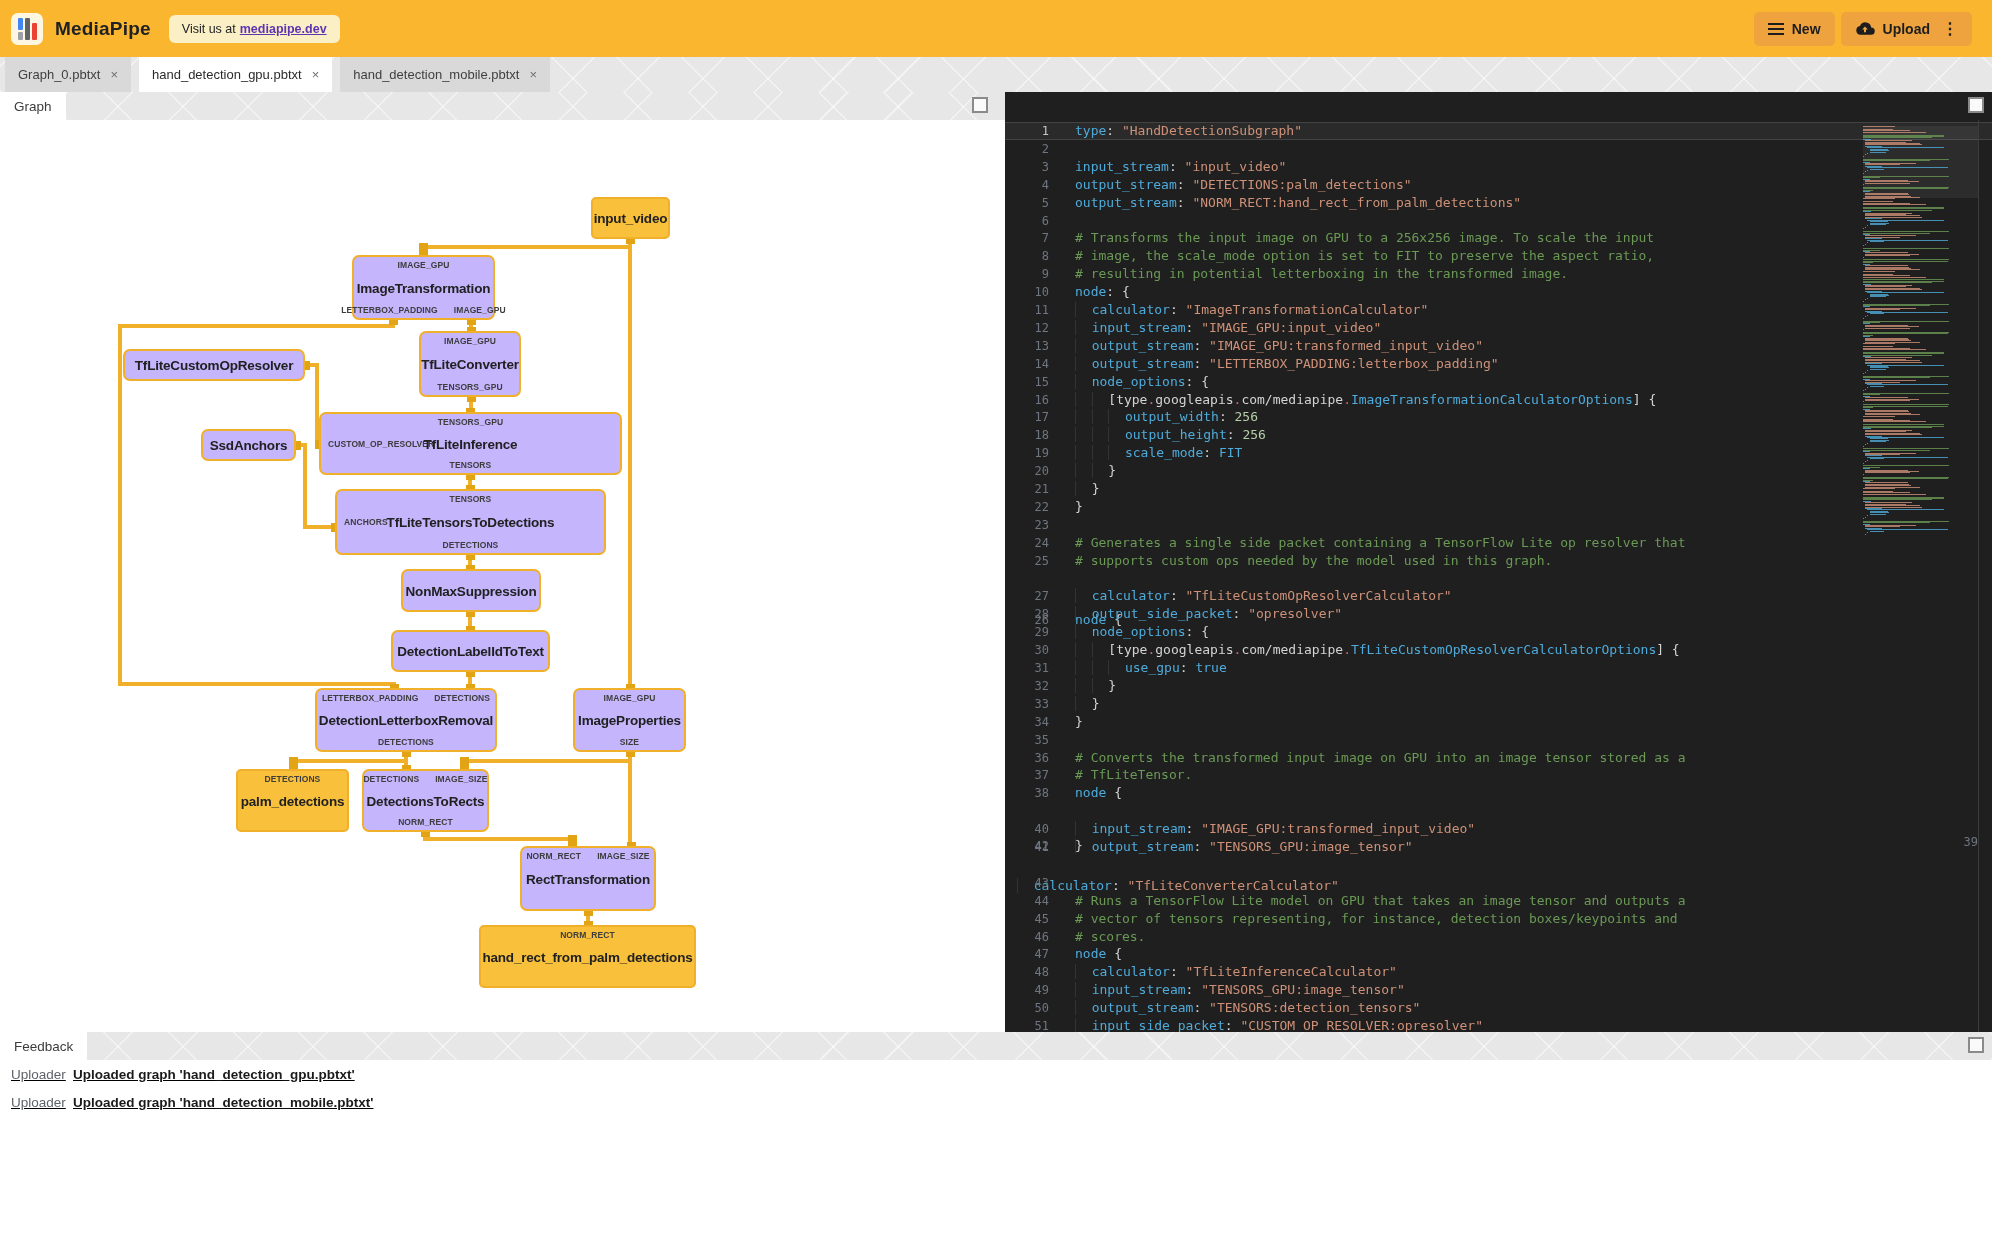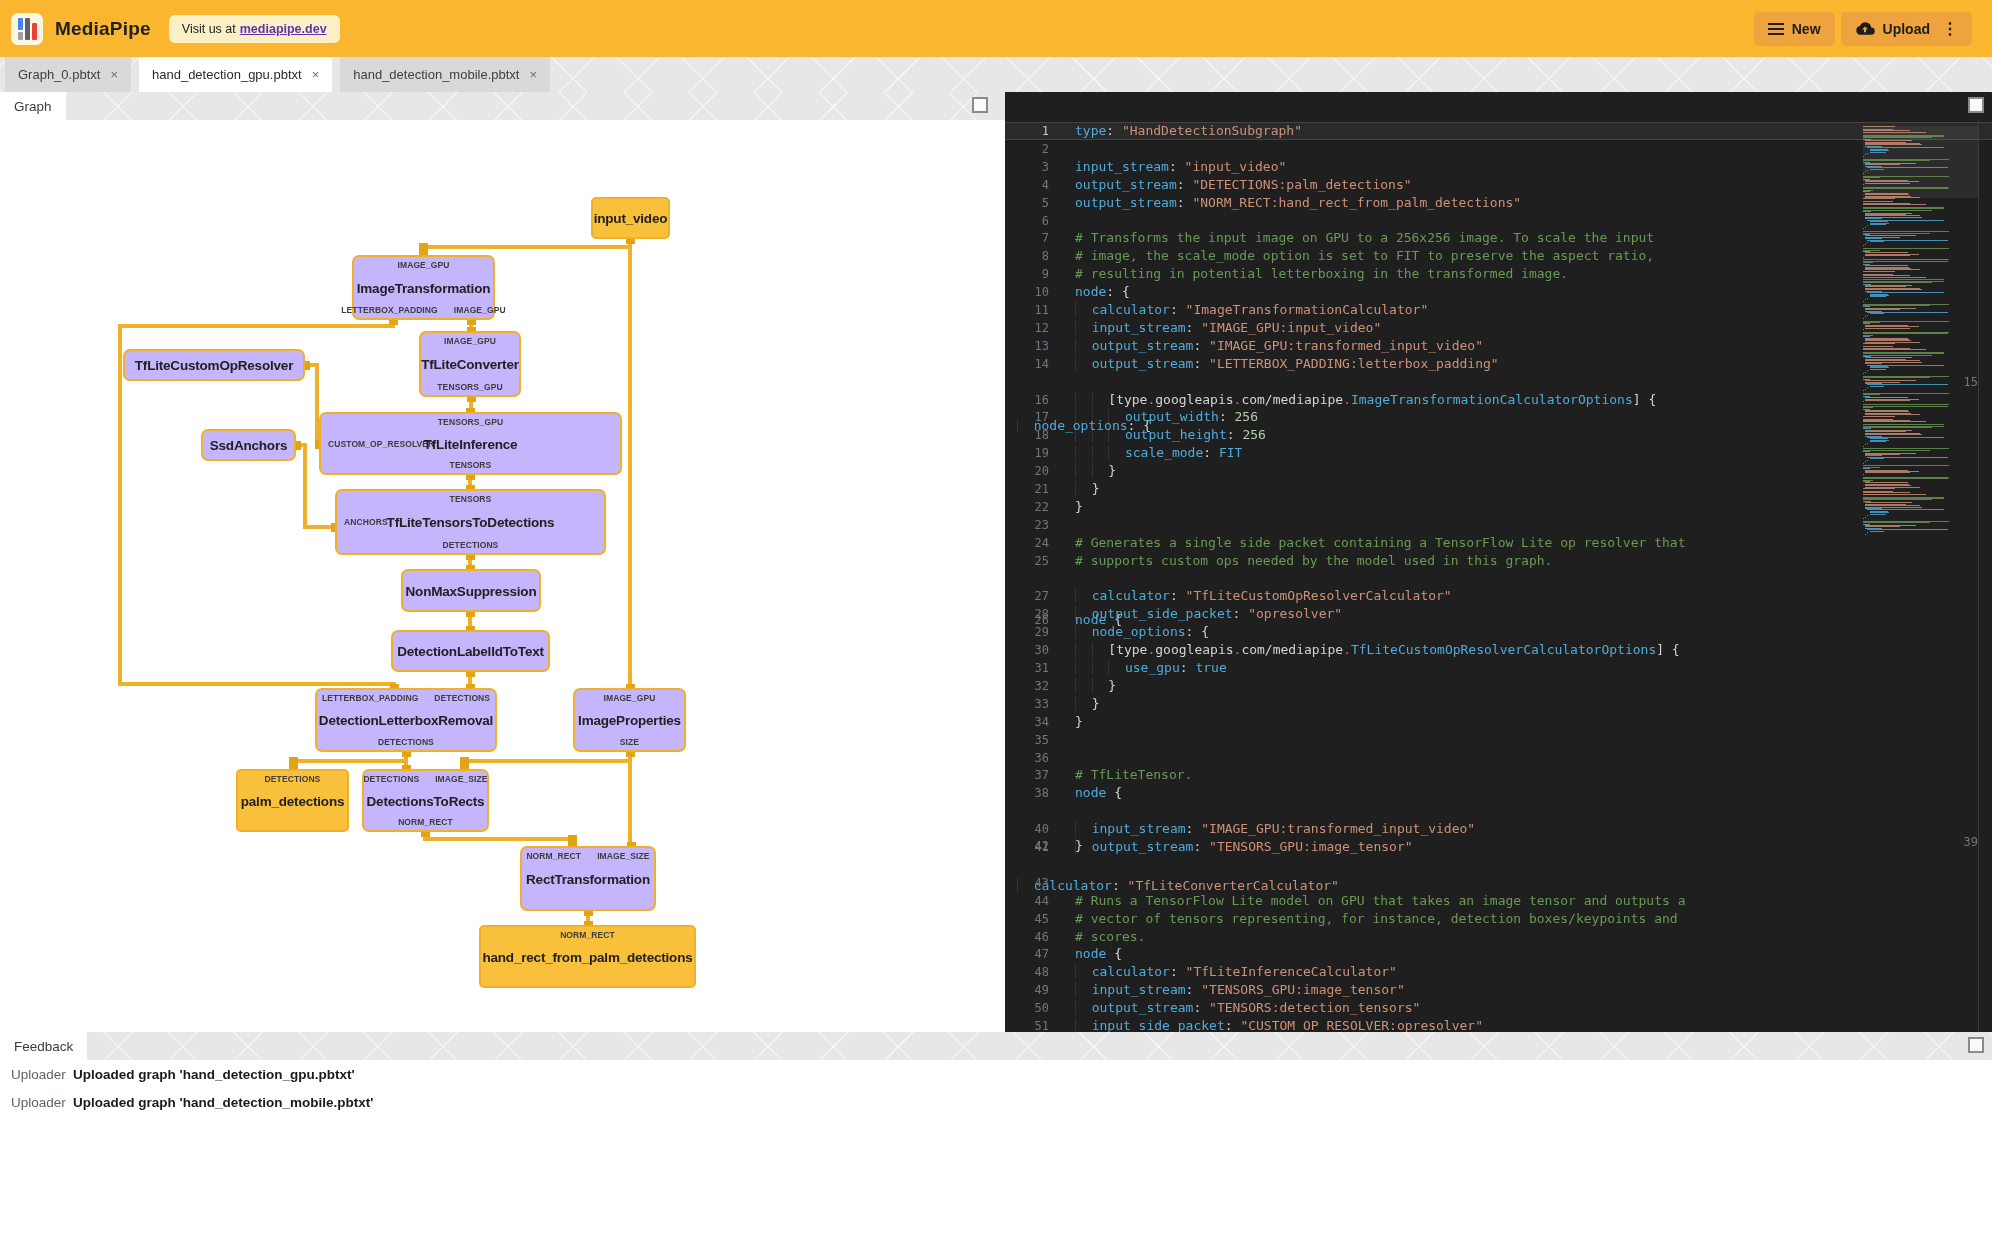--- a/index.html
+++ b/index.html
@@ -75,21 +75,21 @@
 
   .minimap{position:absolute; top:6px; right:13px; width:116px; height:420px; cursor:pointer;}
   .mmline{position:absolute; height:1px; opacity:.8;}
   .mm-view{position:absolute; left:0; right:0; top:0; height:72px; background:rgba(255,255,255,.06);}
   .scrollgutter{position:absolute; right:0; top:0; bottom:0; width:13px; border-left:1px solid #3c3c3c;}
 
   
   .fb-strip{position:absolute; left:0; top:1032px; width:100%; height:28px;}
   .ptab.feedback{left:0;}
   .corner-icon.f{left:1968px;}
-  .fb-body{position:absolute; left:0; top:1060px; width:100%; height:147px; background:#fff;}
+  .fb-body{position:absolute; left:0; top:1060px; width:100%; height:147px; background:#fff;text-decoration:underline;}
   .fb-row{display:flex; align-items:center; height:28px; font-size:13.5px;}
   .fb-src{flex:0 0 62px; padding-left:11px; color:#5f6368;}
   .fb-msg{font-weight:700; color:#1b1b1b;}
 </style>
 </head>
 <body>
 
 <div class="app">
 
   <header class="topbar">
@@ -317,42 +317,42 @@
           <div class="crow" style="top: 73.6px;"><span class="lnum">5</span><span class="ctext"><span class="k">output_stream</span><span class="p">:</span> <span class="s">"NORM_RECT:hand_rect_from_palm_detections"</span></span></div>
           <div class="crow" style="top: 91.5px;"><span class="lnum">6</span><span class="ctext"><span class="p"></span></span></div>
           <div class="crow" style="top: 109.4px;"><span class="lnum">7</span><span class="ctext"><span class="c"># Transforms the input image on GPU to a 256x256 image. To scale the input</span></span></div>
           <div class="crow" style="top: 127.3px;"><span class="lnum">8</span><span class="ctext"><span class="c"># image, the scale_mode option is set to FIT to preserve the aspect ratio,</span></span></div>
           <div class="crow" style="top: 145.2px;"><span class="lnum">9</span><span class="ctext"><span class="c"># resulting in potential letterboxing in the transformed image.</span></span></div>
           <div class="crow" style="top: 163.1px;"><span class="lnum">10</span><span class="ctext"><span class="k">node</span><span class="p">:</span> <span class="p">{</span></span></div>
           <div class="crow" style="top: 181px;"><span class="lnum">11</span><span class="ctext"><span class="ig">  </span><span class="k">calculator</span><span class="p">:</span> <span class="s">"ImageTransformationCalculator"</span></span></div>
           <div class="crow" style="top: 198.9px;"><span class="lnum">12</span><span class="ctext"><span class="ig">  </span><span class="k">input_stream</span><span class="p">:</span> <span class="s">"IMAGE_GPU:input_video"</span></span></div>
           <div class="crow" style="top: 216.8px;"><span class="lnum">13</span><span class="ctext"><span class="ig">  </span><span class="k">output_stream</span><span class="p">:</span> <span class="s">"IMAGE_GPU:transformed_input_video"</span></span></div>
           <div class="crow" style="top: 234.7px;"><span class="lnum">14</span><span class="ctext"><span class="ig">  </span><span class="k">output_stream</span><span class="p">:</span> <span class="s">"LETTERBOX_PADDING:letterbox_padding"</span></span></div>
-          <div class="crow" style="top: 252.6px; flex-direction: column;"><span class="lnum">15</span><span class="ctext"><span class="ig">  </span><span class="k">node_options</span><span class="p">:</span> <span class="p">{</span></span></div>
+          <div class="crow" style="top: 252.6px;"><span class="lnum">15</span><span class="ctext"><span class="ig">  </span><span class="k">node_options</span><span class="p">:</span> <span class="p">{</span></span></div>
           <div class="crow" style="top: 270.5px;"><span class="lnum">16</span><span class="ctext"><span class="ig">  </span><span class="ig">  </span><span class="p">[</span><span class="w">type</span><span class="dot">.</span><span class="w">googleapis</span><span class="dot">.</span><span class="w">com/mediapipe</span><span class="dot">.</span><span class="k">ImageTransformationCalculatorOptions</span><span class="p">] {</span></span></div>
           <div class="crow" style="top: 288.4px;"><span class="lnum">17</span><span class="ctext"><span class="ig">  </span><span class="ig">  </span><span class="ig">  </span><span class="k">output_width</span><span class="p">:</span> <span class="n">256</span></span></div>
           <div class="crow" style="top: 306.3px;"><span class="lnum">18</span><span class="ctext"><span class="ig">  </span><span class="ig">  </span><span class="ig">  </span><span class="k">output_height</span><span class="p">:</span> <span class="n">256</span></span></div>
           <div class="crow" style="top: 324.2px;"><span class="lnum">19</span><span class="ctext"><span class="ig">  </span><span class="ig">  </span><span class="ig">  </span><span class="k">scale_mode</span><span class="p">:</span> <span class="e">FIT</span></span></div>
           <div class="crow" style="top: 342.1px;"><span class="lnum">20</span><span class="ctext"><span class="ig">  </span><span class="ig">  </span><span class="p">}</span></span></div>
           <div class="crow" style="top: 360px;"><span class="lnum">21</span><span class="ctext"><span class="ig">  </span><span class="p">}</span></span></div>
           <div class="crow" style="top: 377.9px;"><span class="lnum">22</span><span class="ctext"><span class="p">}</span></span></div>
           <div class="crow" style="top: 395.8px;"><span class="lnum">23</span><span class="ctext"><span class="p"></span></span></div>
           <div class="crow" style="top: 413.7px;"><span class="lnum">24</span><span class="ctext"><span class="c"># Generates a single side packet containing a TensorFlow Lite op resolver that</span></span></div>
           <div class="crow" style="top: 431.6px;"><span class="lnum">25</span><span class="ctext"><span class="c"># supports custom ops needed by the model used in this graph.</span></span></div>
           <div class="crow" style="top: 449.5px; margin-top: 41px;"><span class="lnum">26</span><span class="ctext"><span class="k">node</span> <span class="p">{</span></span></div>
           <div class="crow" style="top: 467.4px;"><span class="lnum">27</span><span class="ctext"><span class="ig">  </span><span class="k">calculator</span><span class="p">:</span> <span class="s">"TfLiteCustomOpResolverCalculator"</span></span></div>
           <div class="crow" style="top: 485.3px;"><span class="lnum">28</span><span class="ctext"><span class="ig">  </span><span class="k">output_side_packet</span><span class="p">:</span> <span class="s">"opresolver"</span></span></div>
           <div class="crow" style="top: 503.2px;"><span class="lnum">29</span><span class="ctext"><span class="ig">  </span><span class="k">node_options</span><span class="p">:</span> <span class="p">{</span></span></div>
           <div class="crow" style="top: 521.1px;"><span class="lnum">30</span><span class="ctext"><span class="ig">  </span><span class="ig">  </span><span class="p">[</span><span class="w">type</span><span class="dot">.</span><span class="w">googleapis</span><span class="dot">.</span><span class="w">com/mediapipe</span><span class="dot">.</span><span class="k">TfLiteCustomOpResolverCalculatorOptions</span><span class="p">] {</span></span></div>
           <div class="crow" style="top: 539px;"><span class="lnum">31</span><span class="ctext"><span class="ig">  </span><span class="ig">  </span><span class="ig">  </span><span class="k">use_gpu</span><span class="p">:</span> <span class="e">true</span></span></div>
           <div class="crow" style="top: 556.9px;"><span class="lnum">32</span><span class="ctext"><span class="ig">  </span><span class="ig">  </span><span class="p">}</span></span></div>
           <div class="crow" style="top: 574.8px;"><span class="lnum">33</span><span class="ctext"><span class="ig">  </span><span class="p">}</span></span></div>
           <div class="crow" style="top: 592.7px;"><span class="lnum">34</span><span class="ctext"><span class="p">}</span></span></div>
           <div class="crow" style="top: 610.6px;"><span class="lnum">35</span><span class="ctext"><span class="p"></span></span></div>
-          <div class="crow" style="top: 628.5px;"><span class="lnum">36</span></div>
+          <div class="crow" style="top: 628.5px;"><span class="lnum">36</span><span class="ctext"><span class="c"># Converts the transformed input image on GPU into an image tensor stored as a</span></span></div>
           <div class="crow" style="top: 646.4px;"><span class="lnum">37</span><span class="ctext"><span class="c"># TfLiteTensor.</span></span></div>
           <div class="crow" style="top: 664.3px;"><span class="lnum">38</span><span class="ctext"><span class="k">node</span> <span class="p">{</span></span></div>
           <div class="crow" style="top: 713px; flex-direction: column;"><span class="lnum">39</span><span class="ctext"><span class="ig">  </span><span class="k">calculator</span><span class="p">:</span> <span class="s">"TfLiteConverterCalculator"</span></span></div>
           <div class="crow" style="top: 700.1px;"><span class="lnum">40</span><span class="ctext"><span class="ig">  </span><span class="k">input_stream</span><span class="p">:</span> <span class="s">"IMAGE_GPU:transformed_input_video"</span></span></div>
           <div class="crow" style="top: 718px;"><span class="lnum">41</span><span class="ctext"><span class="ig">  </span><span class="k">output_stream</span><span class="p">:</span> <span class="s">"TENSORS_GPU:image_tensor"</span></span></div>
           <div class="crow" style="top: 709px; margin-top: 8px;"><span class="lnum">42</span><span class="ctext"><span class="p">}</span></span></div>
           <div class="crow" style="top: 753.8px;"><span class="lnum">43</span><span class="ctext"><span class="p"></span></span></div>
           <div class="crow" style="top: 771.7px;"><span class="lnum">44</span><span class="ctext"><span class="c"># Runs a TensorFlow Lite model on GPU that takes an image tensor and outputs a</span></span></div>
           <div class="crow" style="top: 789.6px;"><span class="lnum">45</span><span class="ctext"><span class="c"># vector of tensors representing, for instance, detection boxes/keypoints and</span></span></div>
           <div class="crow" style="top: 807.5px;"><span class="lnum">46</span><span class="ctext"><span class="c"># scores.</span></span></div>

